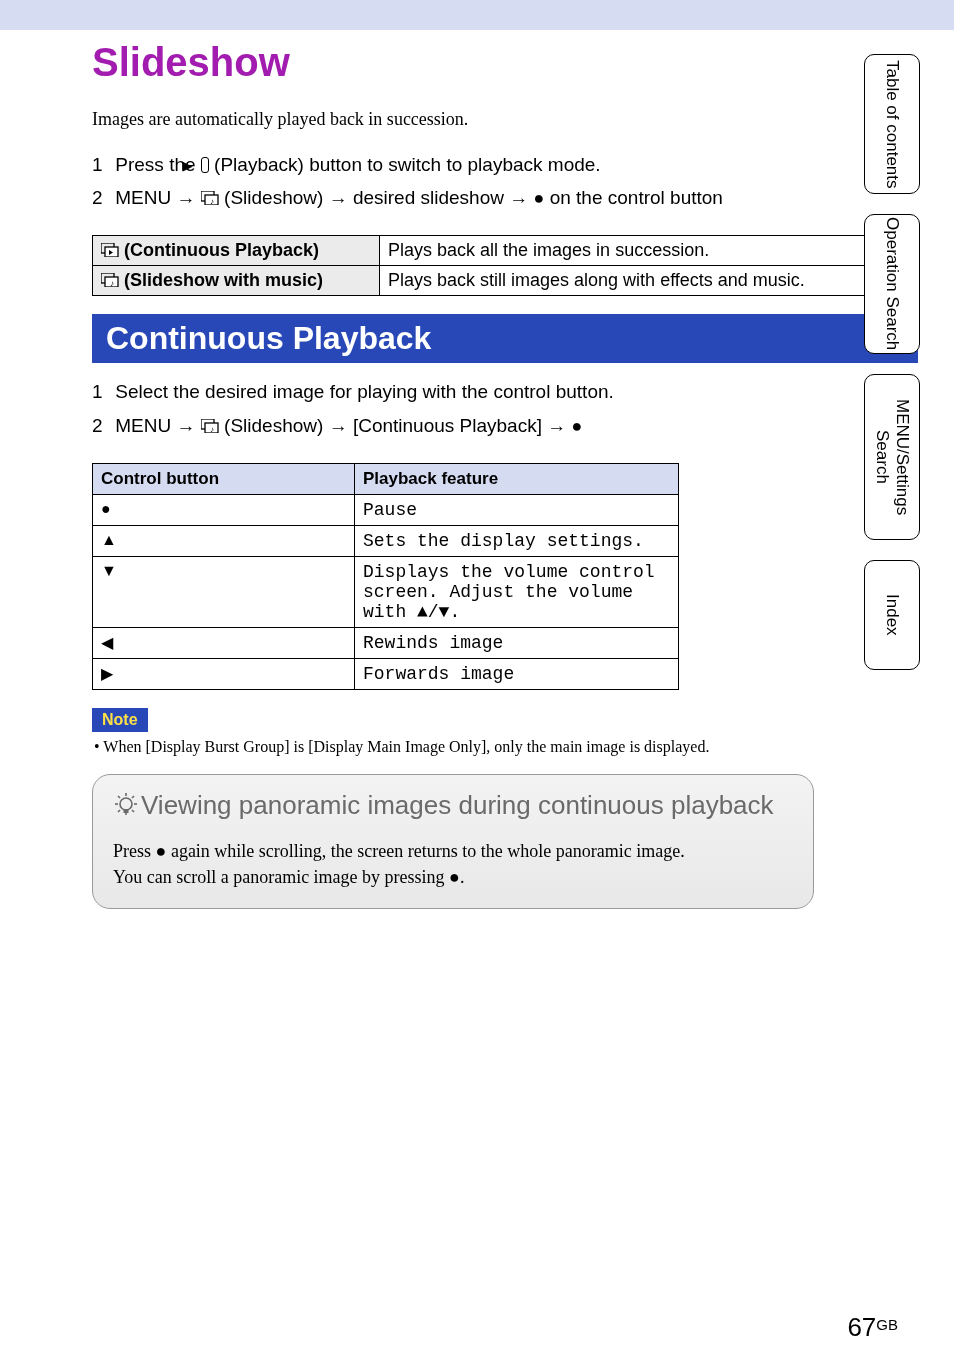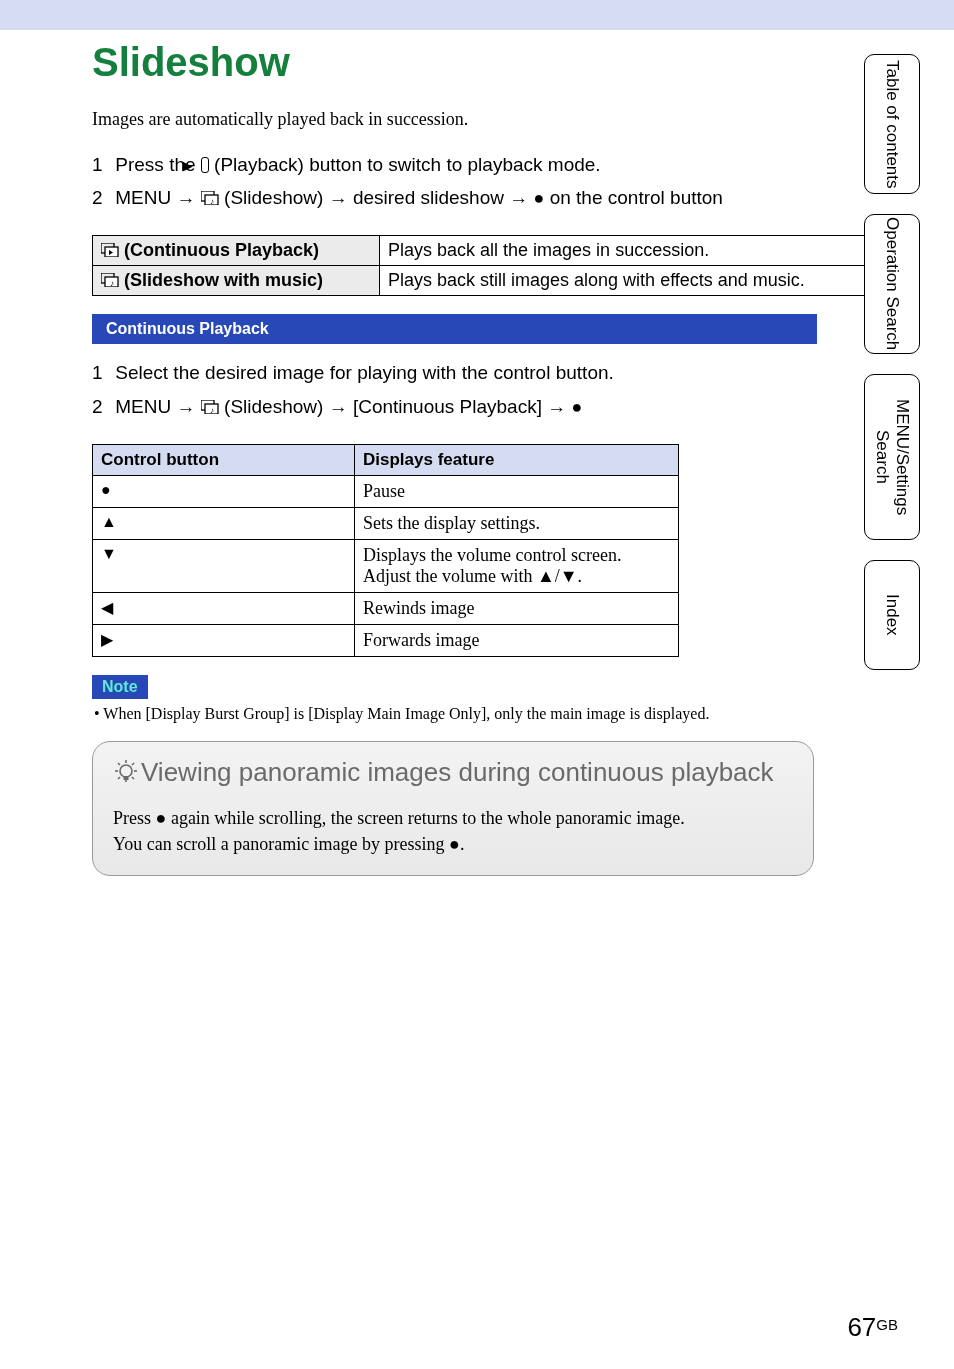--- a/index.html
+++ b/index.html
@@ -13,21 +13,21 @@
     .top-band {
       background: #d6ddf2;
       height: 30px;
       width: 100%;
     }
     .content {
       padding: 10px 60px 0 92px;
       width: 820px;
     }
     h1.title {
-      color: #15803d;
+      color: #a21caf;
       font-size: 40px;
       font-weight: bold;
       margin-bottom: 24px;
       font-family: Arial, sans-serif;
     }
     .intro {
       font-family: "Times New Roman", Times, serif;
       font-size: 18px;
       margin-bottom: 20px;
     }
@@ -76,55 +76,55 @@
       font-weight: bold;
       font-family: Arial, sans-serif;
       white-space: nowrap;
     }
     table.opts td.desc {
       font-family: Liberation Sans, sans-serif;
     }
     .section-bar {
       background: #2848b8;
       color: #fff;
-      font-size: 16px;
+      font-size: 32px;
       font-weight: bold;
       padding: 6px 14px;
       margin-bottom: 14px;
-      width: 725px;
+      width: 826px;
     }
     table.ctrl {
       border-collapse: collapse;
       width: 587px;
       margin-bottom: 18px;
     }
     table.ctrl th {
       background: #d5dcf1;
       border: 1px solid #000;
       text-align: left;
       padding: 5px 8px;
       font-size: 17px;
       font-weight: bold;
     }
     table.ctrl td {
       border: 1px solid #000;
       padding: 5px 8px;
       font-size: 18px;
-      font-family: Liberation Serif, serif;
+      font-family: Liberation Mono, monospace;
       vertical-align: top;
     }
     table.ctrl td.sym {
       width: 262px;
       font-family: Arial, sans-serif;
       font-size: 16px;
     }
     .note-label {
       display: inline-block;
       background: #2848b8;
-      color: #5eead4;
+      color: #fde047;
       font-weight: bold;
       padding: 3px 10px;
       font-size: 16px;
       margin-bottom: 6px;
     }
     .note-bullet {
       font-family: "Times New Roman", Times, serif;
       font-size: 16px;
       margin-bottom: 18px;
       padding-left: 14px;
@@ -281,21 +281,21 @@
       <span> [Continuous Playback] </span>
       <span class="arrow">→</span>
       <span class="dot"> ●</span>
     </li>
   </ol>
 
   <table class="ctrl">
     <tbody>
         <tr>
       <th>Control button</th>
-      <th>Displays feature</th>
+      <th>Playback feature</th>
     </tr>
     <tr>
           <td class="sym">●</td>
           <td>Pause</td>
         </tr>
     <tr>
           <td class="sym">▲</td>
           <td>Sets the display settings.</td>
         </tr>
     <tr>

